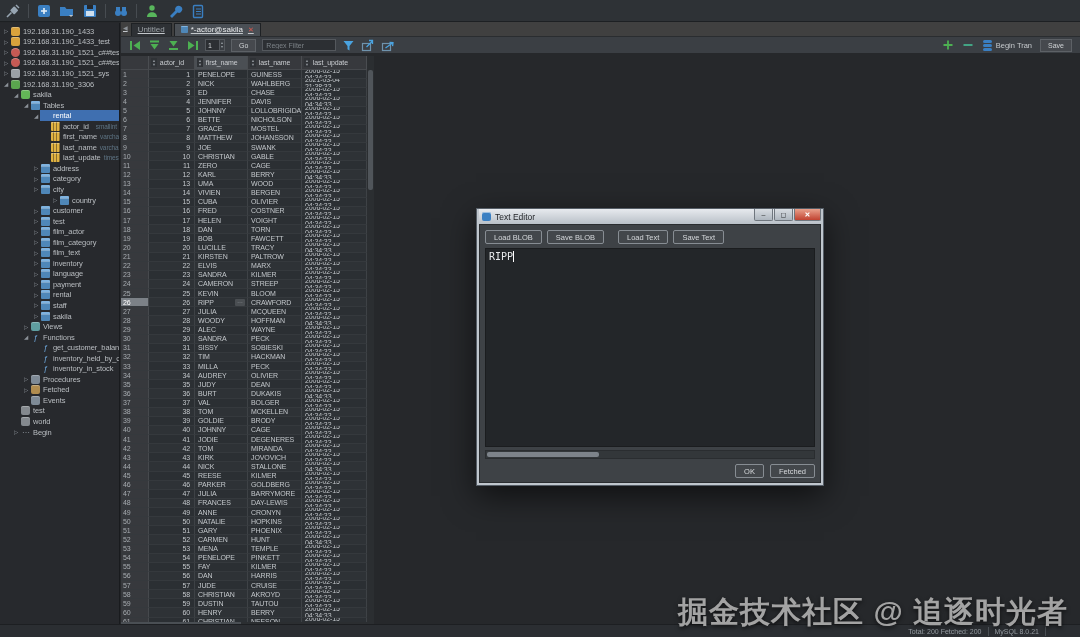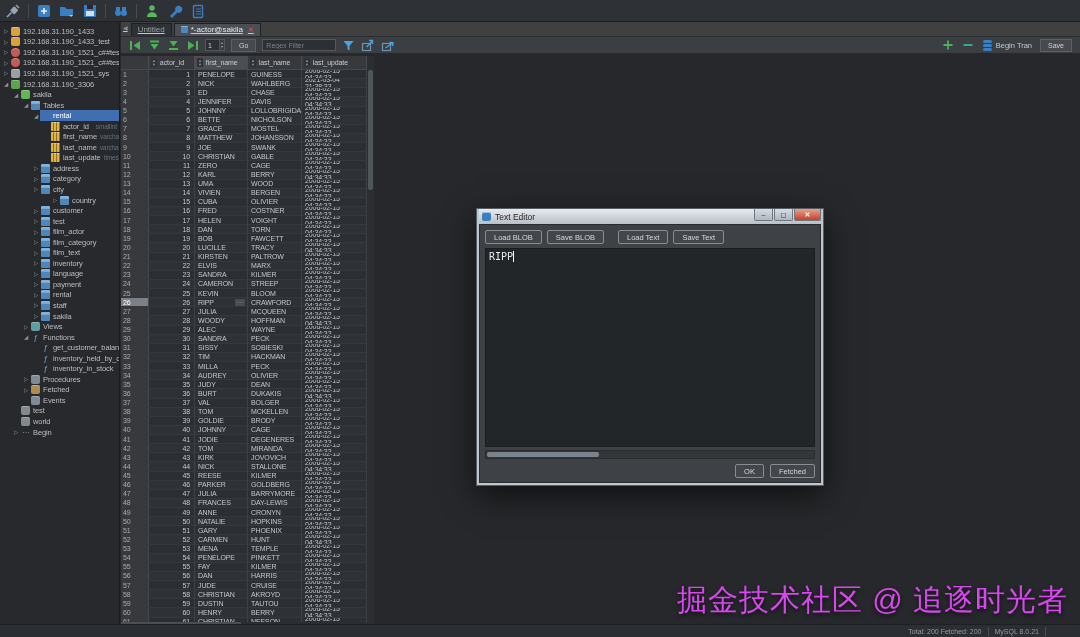--- a/index.html
+++ b/index.html
@@ -95,21 +95,21 @@
   .hthumb { position:absolute; left:0; top:0; width:120px; height:4px; background:#4a4f54; }
 
   
   .statusbar { position:absolute; left:0; bottom:0; width:100%; height:13px; background:#2b2e32;
                border-top:1px solid #1d1f22; display:flex; align-items:center; justify-content:flex-end;
                gap:6px; padding-right:8px; font-size:7px; color:#969ca2; }
   .sb-sep { width:1px; height:9px; background:#4a4f54; }
   .sb-pad { width:20px; }
 
   
-  .watermark { position:absolute; right:12px; bottom:16px; font-size:30px; font-weight:normal; color:#d946ef;
+  .watermark { position:absolute; right:12px; bottom:4px; font-size:30px; font-weight:bold; color:#a3a3a3;
                text-shadow:0 2px 4px rgba(0,0,0,.65); z-index:6; letter-spacing:1px; }
 
   
   .dialog { position:absolute; left:476px; top:208px; width:348px; height:278px; z-index:5;
             background:#bfc6cd; padding:0 2px 2px; border:1px solid #555d66;
             box-shadow:0 10px 30px rgba(0,0,0,.6); }
   .dlg-title { height:15px; display:flex; align-items:center; gap:4px; padding-left:3px;
                background:linear-gradient(#e7eaee,#b9c0c8); font-size:8.5px; color:#24262a; }
   .dlg-ico { width:9px; height:9px; background:#3a7fc2; border-radius:2px; flex:none;
              box-shadow:inset 0 1px rgba(255,255,255,.5); }

